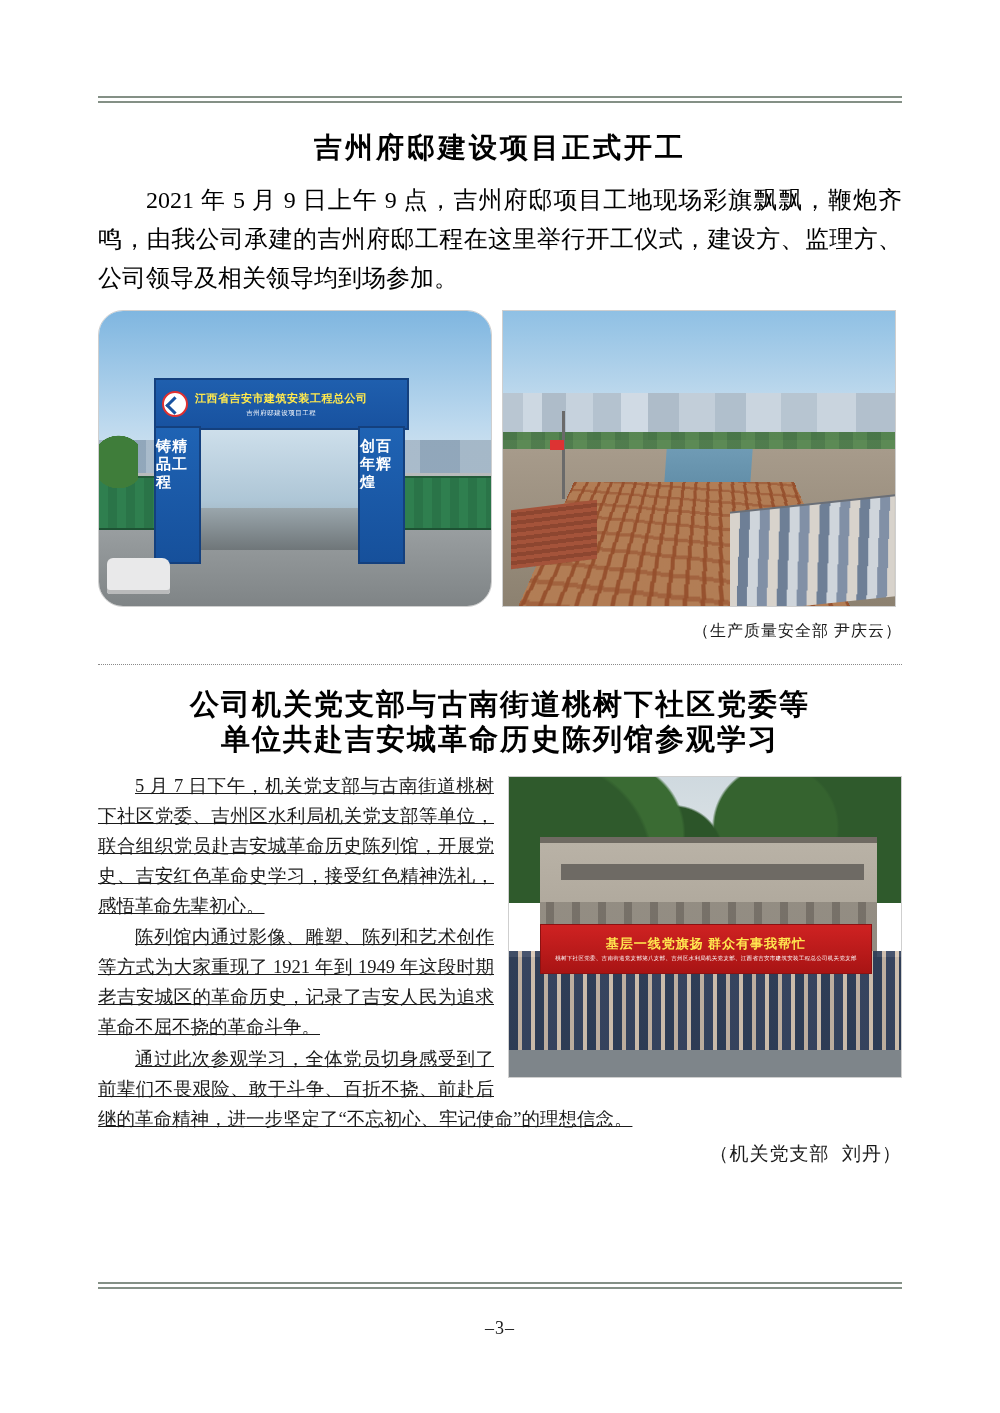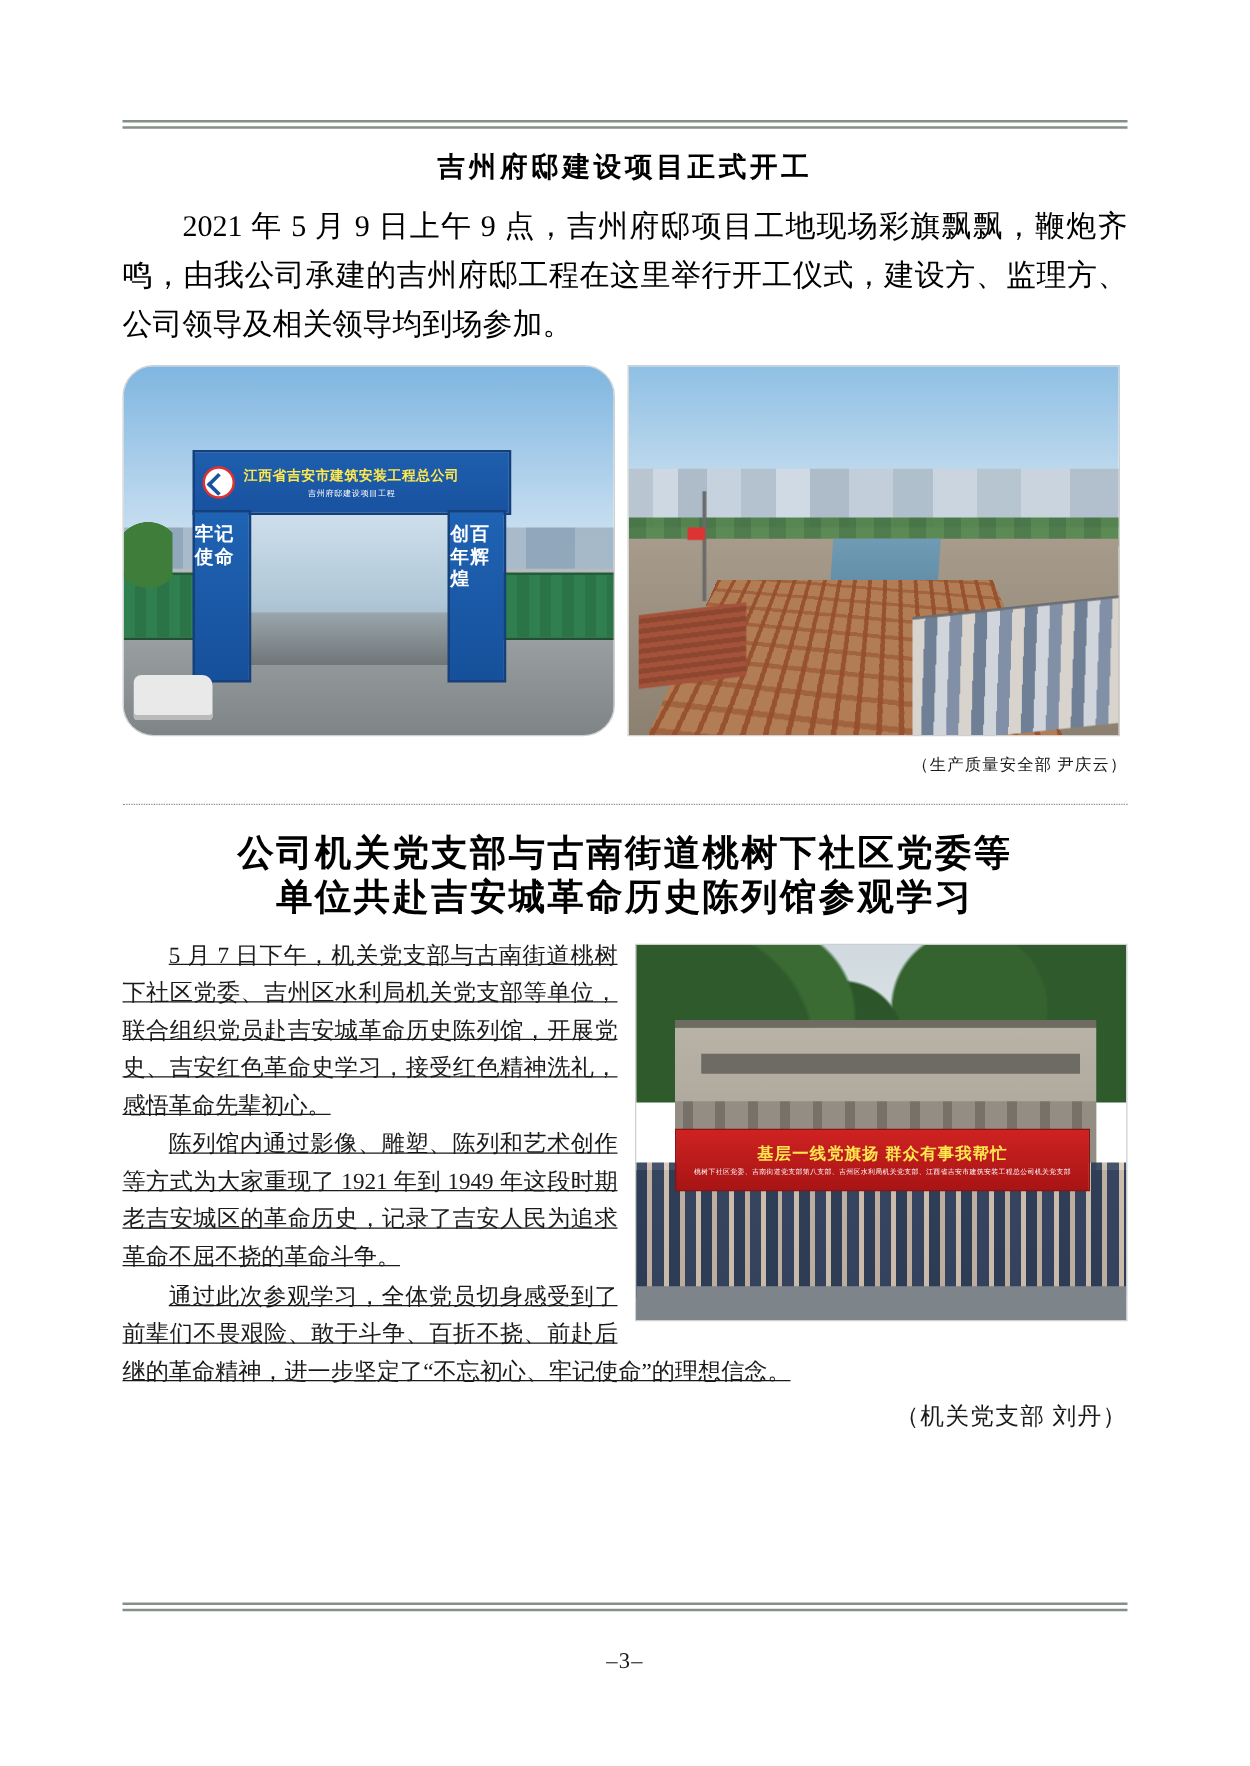--- a/index.html
+++ b/index.html
@@ -48,44 +48,44 @@
   .rule-dotted {
     width: 804px;
     border-top: 1px dotted #8a8a8a;
     margin: 22px 0 18px 0;
     height: 0;
   }
 
   h1.article-title {
     font-family: "Liberation Serif", "DejaVu Serif", serif;
     font-weight: bold;
-    font-size: 22px;
+    font-size: 28px;
     letter-spacing: 3px;
     text-align: center;
-    margin: 16px 0 14px 0;
+    margin: 26px 0 14px 0;
     color: #000;
   }
   h1.article-title.two-line {
     font-size: 29px;
     line-height: 1.5;
     letter-spacing: 2px;
     margin: 18px 0 10px 0;
   }
   p.body-text {
     font-size: 24px;
     line-height: 1.62;
     text-align: justify;
     text-justify: inter-ideograph;
     margin: 0 0 2px 0;
     text-indent: 2em;
     color: #000000;
   }
   .signature {
     text-align: right;
-    font-size: 13px;
+    font-size: 16px;
     margin-top: 12px;
     letter-spacing: 1px;
   }
 
   
   .img-row {
     display: flex;
     gap: 10px;
     margin: 12px 0 14px 0;
   }
@@ -308,20 +308,21 @@
     text-justify: inter-ideograph;
     text-decoration: underline;
   }
   .a2-col p { margin:0 0 2px 0; text-indent:2em; }
   .a2-sign {
     clear: both;
     text-align: right;
     font-size: 19px;
     letter-spacing: 1px;
     margin-top: 6px;
+    font-family: Liberation Mono, monospace;
   }
   .footer-rule {
     position:absolute;
     left: 98px;
     top: 1282px;
     width: 804px;
     height: 7px;
   }
   .footer-rule::before,
   .footer-rule::after {
@@ -357,21 +358,21 @@
         <div class="far-buildings"></div>
         <div class="ground"></div>
         <div class="green-fence"></div>
         <div class="gate-frame">
           <div class="gate-open"></div>
           <div class="gate-top">
             <div class="gate-logo"></div>
             <div class="co-name">江西省吉安市建筑安装工程总公司</div>
             <div class="proj-name">吉州府邸建设项目工程</div>
           </div>
-          <div class="pillar left">牢记使命</div>
+          <div class="pillar left">铸精品工程</div>
           <div class="pillar right">创百年辉煌</div>
         </div>
         <div class="car"></div>
         <div class="tree-l"></div>
       </div>
 
       <div class="photo photo-site">
         <div class="s2-sky"></div>
         <div class="s2-city"></div>
         <div class="s2-treeline"></div>

